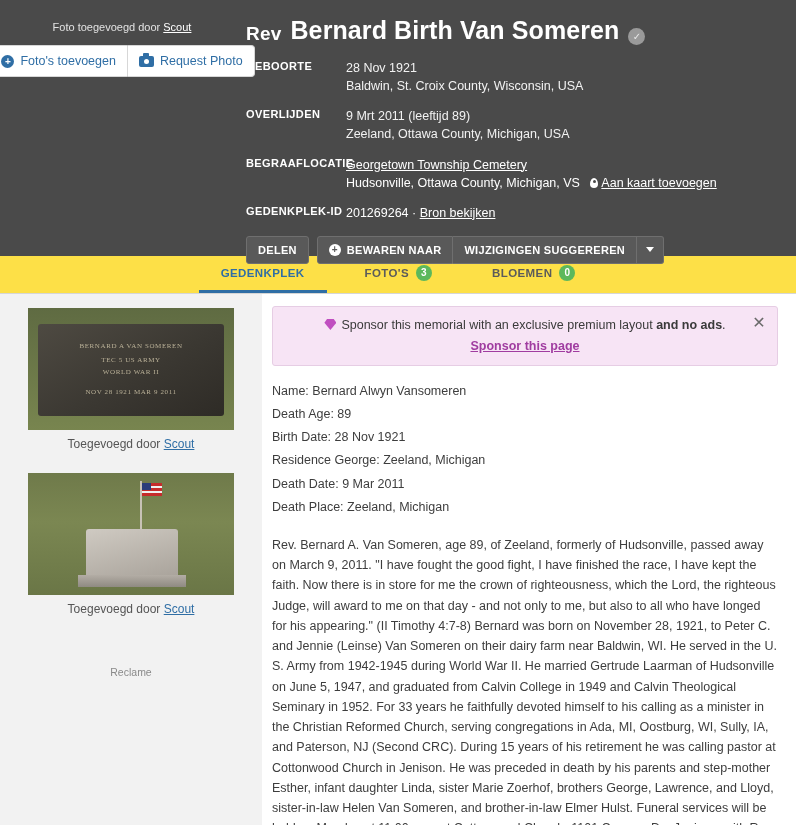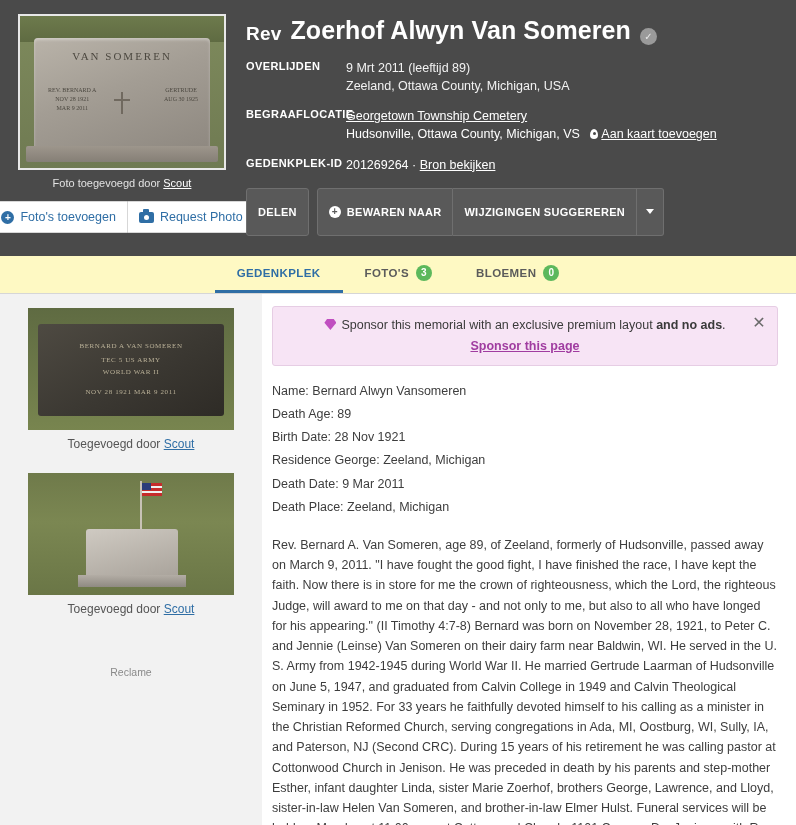--- a/index.html
+++ b/index.html
@@ -159,21 +159,21 @@
   }
 
   .action-row { margin-top: 14px; display: flex; align-items: stretch; gap: 8px; }
   .btn-dark {
     background: #595959;
     border: 1px solid #6f6f6f;
     color: #ffffff;
     font-size: 11px;
     font-weight: bold;
     letter-spacing: .3px;
-    padding: 17px 11px;
+    padding: 7px 11px;
     border-radius: 3px;
     cursor: pointer;
     display: inline-flex;
     align-items: center;
     gap: 6px;
   }
   .btn-group { display: flex; }
   .btn-group .btn-dark { border-radius: 3px 0 0 3px; }
   .btn-group .btn-dark + .btn-dark { border-radius: 0; border-left: none; }
   .btn-group .btn-dark:last-child { border-radius: 0 3px 3px 0; border-left: none; padding: 7px 9px; }
@@ -185,26 +185,26 @@
     display: inline-block;
   }
   .ico-plus-small {
     width: 12px; height: 12px; border-radius: 50%; background: #ffffff;
     color: #595959; font-size: 10px; line-height: 12px; text-align: center;
     font-weight: bold; display: inline-block;
   }
 
   
   .tabs-bar {
-    background: #fef9c3;
+    background: #fde047;
     height: 38px;
     display: flex;
     justify-content: center;
     align-items: stretch;
-    gap: 0;
+    gap: 16px;
     border-bottom: 1px solid #d6d6d6;
   }
   .tab {
     display: flex; align-items: center; gap: 7px;
     padding: 0 22px;
     font-size: 11.5px; font-weight: bold; letter-spacing: .4px;
     color: #5b5b5b;
     cursor: pointer;
     border-bottom: 3px solid transparent;
   }
@@ -299,62 +299,53 @@
   .bio { font-size: 12.5px; color: #3d3d3d; line-height: 1.62; text-align: left; }
 </style>
 </head>
 <body>
 
 <div class="page">
 
   <div class="header">
 
     <div class="header-photo-col">
-      <div class="grave-photo">
-        <div class="grass-top"></div>
-        <div class="stone"></div>
-        <div class="engrave-title">VAN SOMEREN</div>
-        <div class="engrave-left">
-          <span>REV. BERNARD A</span><br>
-          <span>NOV 28 1921</span><br>
-          <span>MAR  9  2011</span>
-        </div>
-        <div class="engrave-right">
-          <span>GERTRUDE</span><br>
-          <span>AUG 30 1925</span>
-        </div>
-        <div class="cross"></div>
-        <div class="stone-base"></div>
-      </div>
       <div class="photo-credit">
         <span>Foto toegevoegd door</span>
         <a href="#">Scout</a>
       </div>
 
       <div class="photo-buttons">
         <button class="btn-white">
           <span class="ico-circle-plus">+</span>
           <span>Foto's toevoegen</span>
         </button>
         <button class="btn-white">
           <span class="ico-camera"></span>
           <span>Request Photo</span>
         </button>
       </div>
     </div>
 
     <div class="header-info-col">
       <div class="name-row">
         <span class="prefix">Rev</span>
-        <span class="fullname">Zoerhof Alwyn Van Someren</span>
+        <span class="fullname">Bernard Birth Van Someren</span>
         <span class="verified-badge">✓</span>
       </div>
 
       <div class="facts">
 
+        <div class="fact-row">
+          <div class="fact-label">GEBOORTE</div>
+          <div class="fact-value">
+            <div>28 Nov 1921</div>
+            <div>Baldwin, St. Croix County, Wisconsin, USA</div>
+          </div>
+        </div>
 
         <div class="fact-row">
           <div class="fact-label">OVERLIJDEN</div>
           <div class="fact-value">
             <div>9 Mrt 2011 (leeftijd 89)</div>
             <div>Zeeland, Ottawa County, Michigan, USA</div>
           </div>
         </div>
 
         <div class="fact-row">

